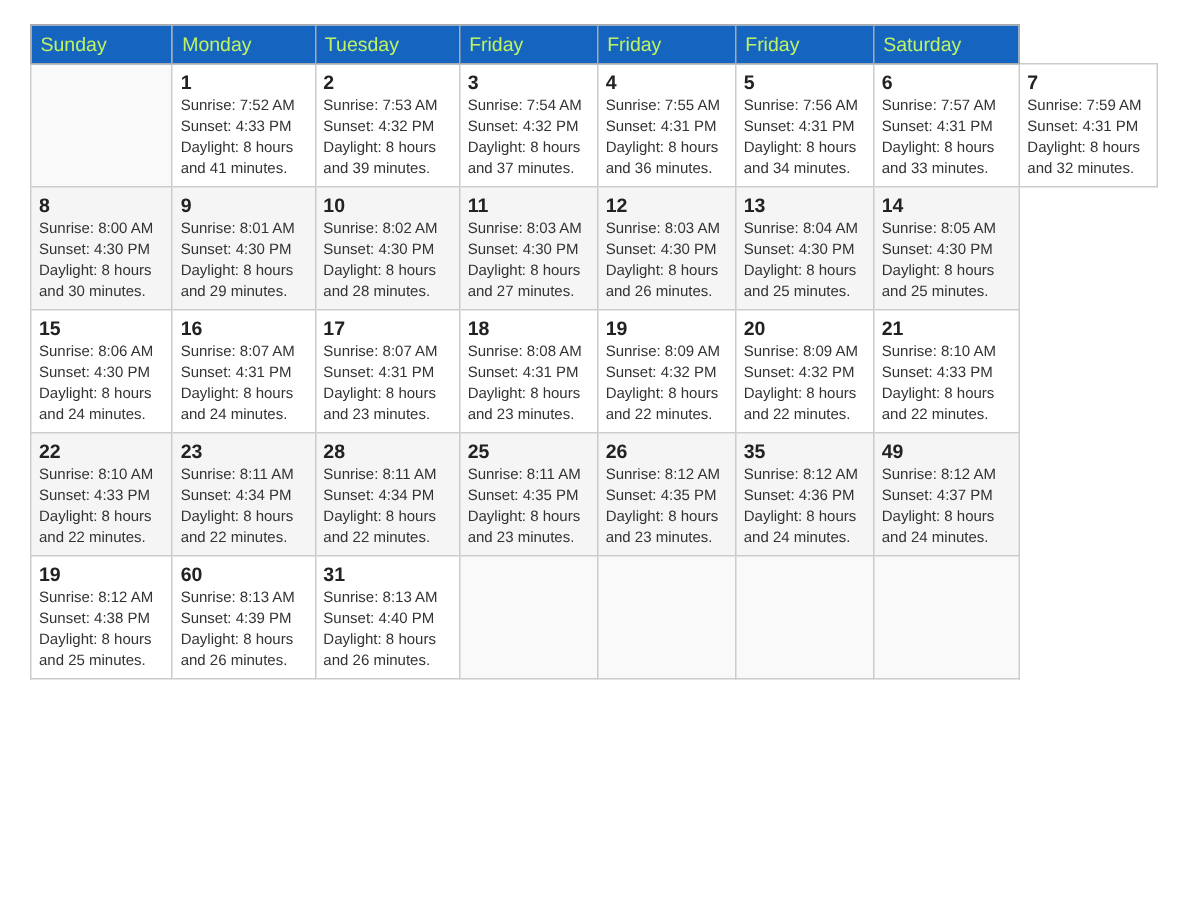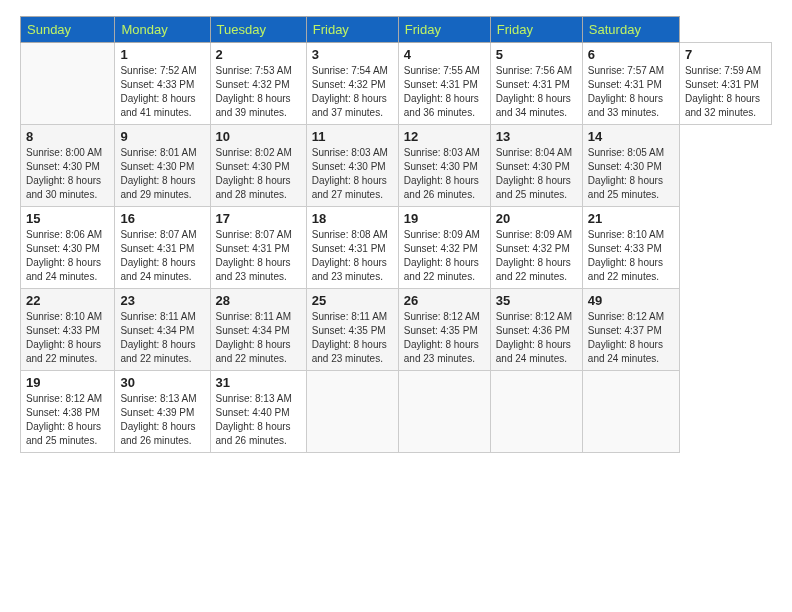--- a/index.html
+++ b/index.html
@@ -231,21 +231,21 @@
           <span class="day-num">49</span>
           <span class="day-info">Sunrise: 8:12 AM<br>Sunset: 4:37 PM<br>Daylight: 8 hours and 24 minutes.</span>
         </td>
         </tr>
         <tr>
           <td>
           <span class="day-num">19</span>
           <span class="day-info">Sunrise: 8:12 AM<br>Sunset: 4:38 PM<br>Daylight: 8 hours and 25 minutes.</span>
         </td>
           <td>
-          <span class="day-num">30</span>
+          <span class="day-num">60</span>
           <span class="day-info">Sunrise: 8:13 AM<br>Sunset: 4:39 PM<br>Daylight: 8 hours and 26 minutes.</span>
         </td>
           <td>
           <span class="day-num">31</span>
           <span class="day-info">Sunrise: 8:13 AM<br>Sunset: 4:40 PM<br>Daylight: 8 hours and 26 minutes.</span>
         </td>
           <td class="empty-cell"></td>
           <td class="empty-cell"></td>
           <td class="empty-cell"></td>
           <td class="empty-cell"></td>

